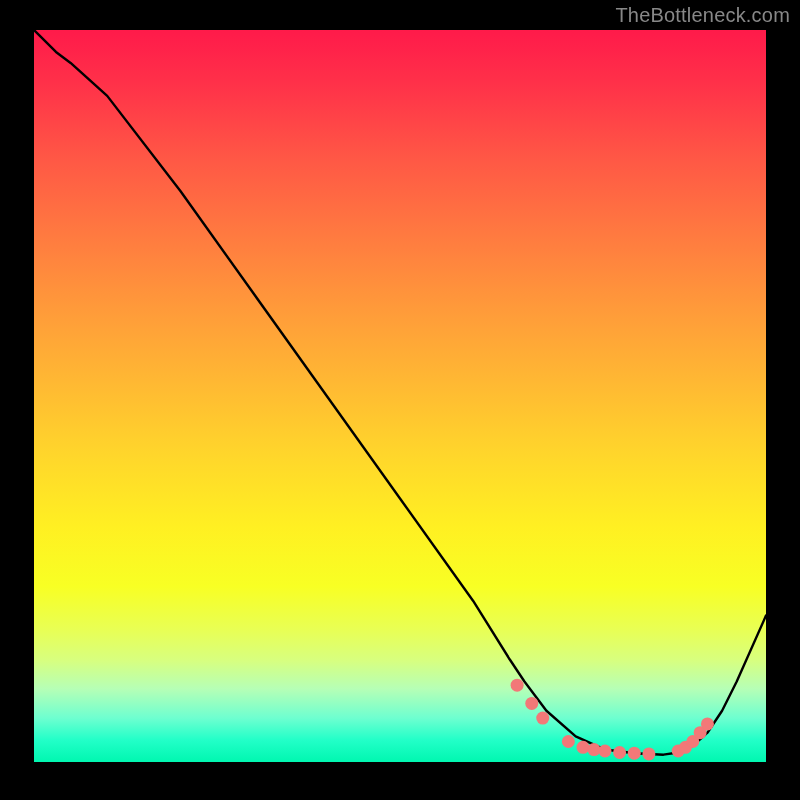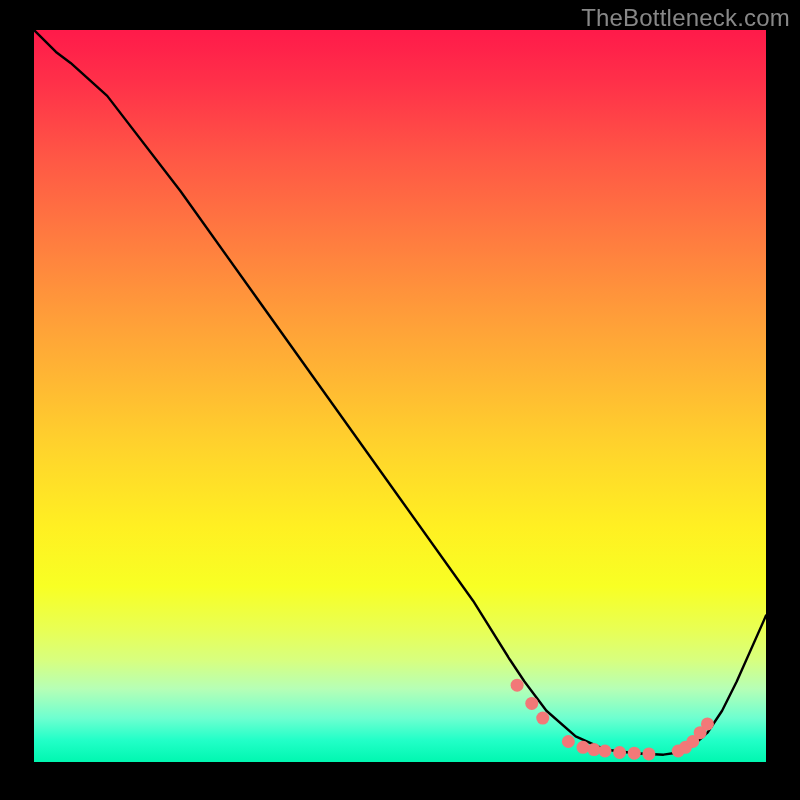--- a/index.html
+++ b/index.html
@@ -14,21 +14,21 @@
   .wrap {
     position: relative;
     width: 800px;
     height: 800px;
   }
   .watermark {
     position: absolute;
     top: 4px;
     right: 10px;
     color: #888;
-    font-size: 24px;
+    font-size: 20px;
     letter-spacing: 0.2px;
     z-index: 3;
   }
   .plot {
     position: absolute;
     left: 34px;
     top: 30px;
     width: 732px;
     height: 732px;
     overflow: hidden;

